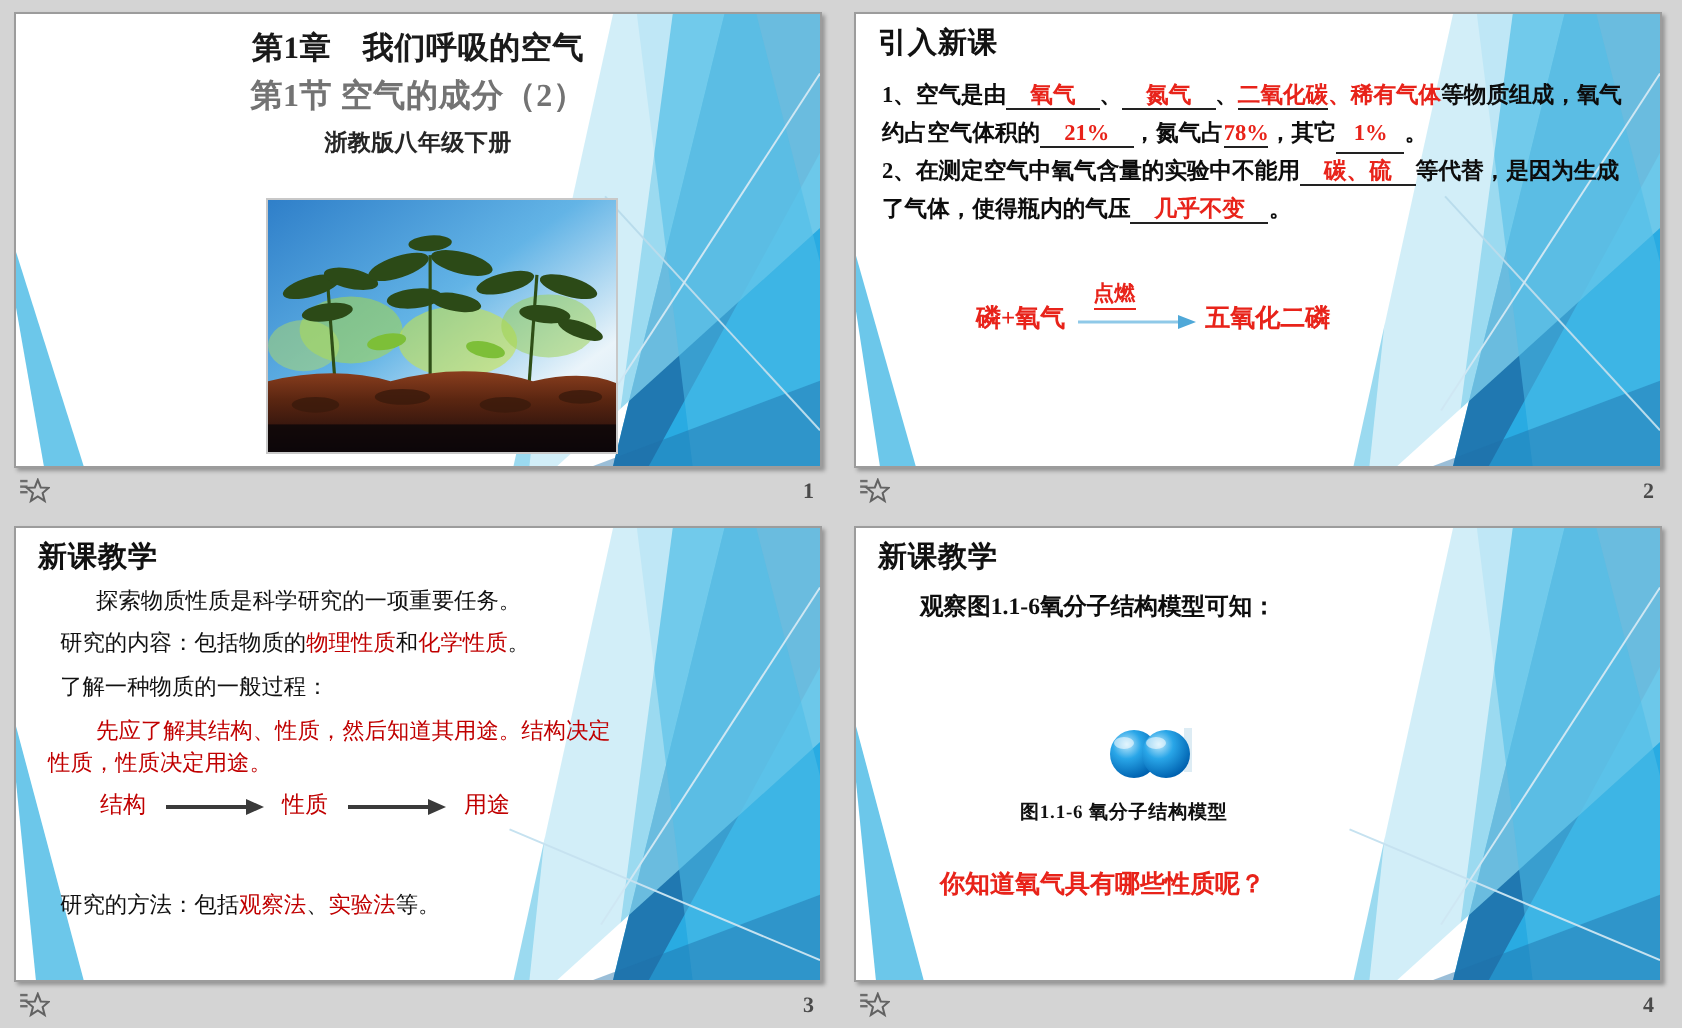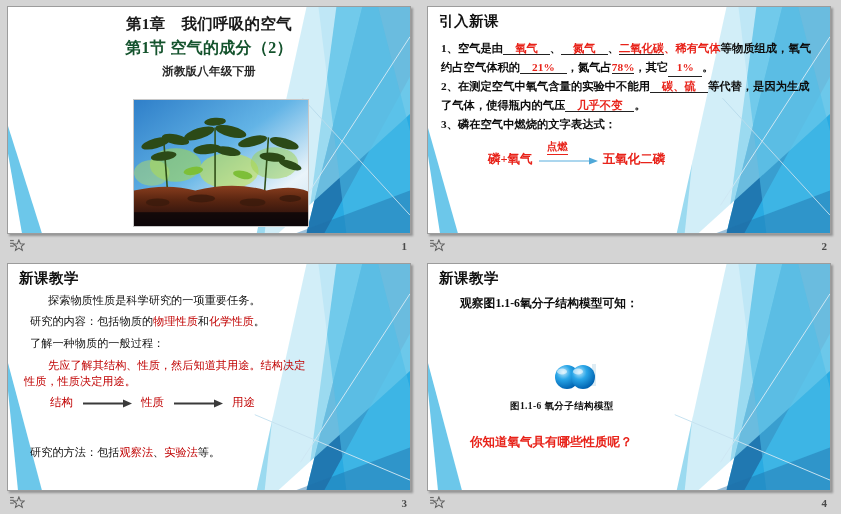--- a/index.html
+++ b/index.html
@@ -62,21 +62,21 @@
     position: absolute; top: 7px; left: 0; right: 0;
     text-align: center;
     font-family: "Liberation Serif","DejaVu Serif",serif;
     font-size: 15.5px; font-weight: bold; color: #1a1a1a;
     letter-spacing: .3px;
   }
   .s1-t2 {
     position: absolute; top: 31px; left: 0; right: 0;
     text-align: center;
     font-family: "Liberation Serif","DejaVu Serif",serif;
-    font-size: 16px; font-weight: bold; color: #14532d;
+    font-size: 16px; font-weight: bold; color: #737373;
     letter-spacing: .3px;
   }
   .s1-t3 {
     position: absolute; top: 57px; left: 0; right: 0;
     text-align: center;
     font-family: Liberation Sans, sans-serif;
     font-size: 11.5px; font-weight: bold; color: #262626;
     letter-spacing: .2px;
   }
   .s1-photo {
@@ -259,21 +259,20 @@
       </div>
       <div class="content">
         <div class="sec-title">引入新课</div>
         <div class="s2-body">
           <div>
             <span>1、空气是由</span><span class="blank-wide">氧气</span><span>、</span><span class="blank-wide">氮气</span><span>、</span><span class="redu">二氧化碳</span><span class="red">、</span><span class="red">稀有气体</span><span>等物质组成，氧气约占空气体积的</span><span class="blank-wide">21%</span><span>，氮气占</span><span class="redu">78%</span><span>，其它</span><span class="blank-empty">1%</span><span>。</span>
           </div>
           <div>
             <span>2、在测定空气中氧气含量的实验中不能用</span><span class="blank-wide">碳、硫</span><span>等代替，是因为生成了气体，使得瓶内的气压</span><span class="blank-wide">几乎不变</span><span>。</span>
           </div>
-          <div>3、磷在空气中燃烧的文字表达式：</div>
         </div>
         <div class="eq">
           <span>磷+氧气</span>
           <span class="eq-arrow">
             <span class="lbl">点燃</span>
             <svg viewBox="0 0 62 24" style="position:absolute;left:0;top:0;width:62px;height:24px">
               <line x1="2" y1="18" x2="52" y2="18" stroke="#8FC9E8" stroke-width="1.6"></line>
               <polygon points="52,14.5 61,18 52,21.5" fill="#4FA8D8"></polygon>
             </svg>
           </span>

